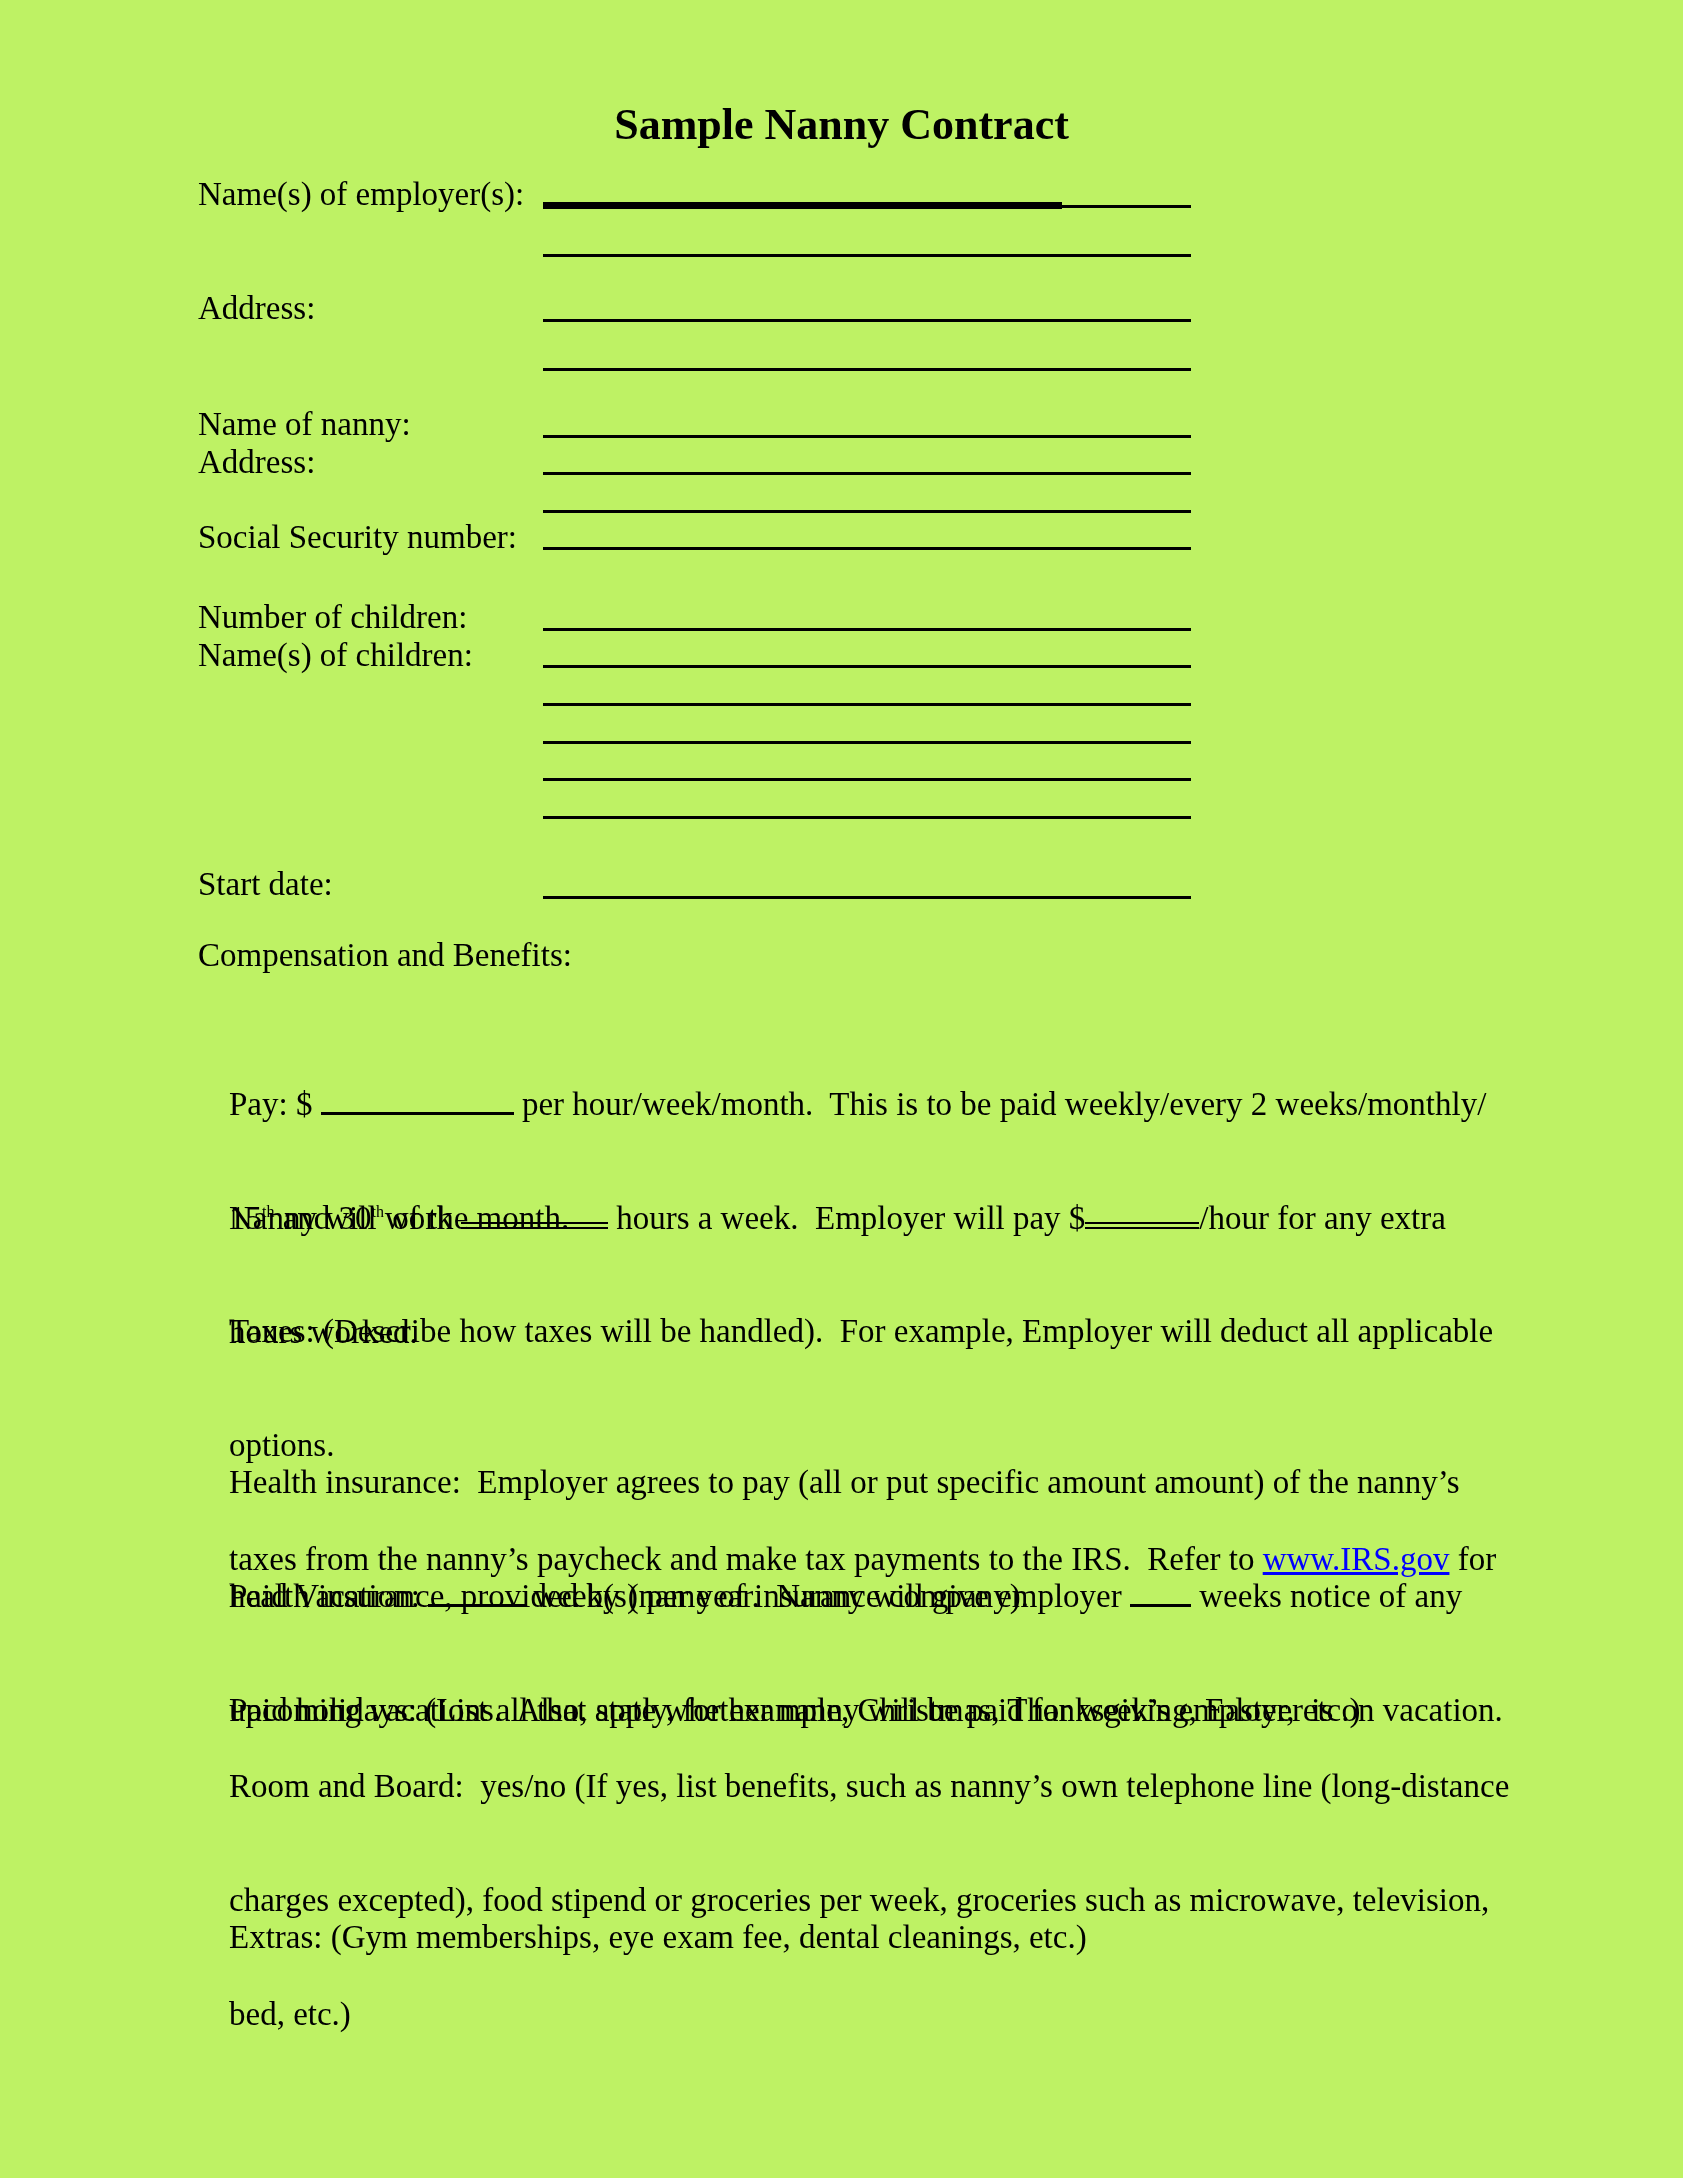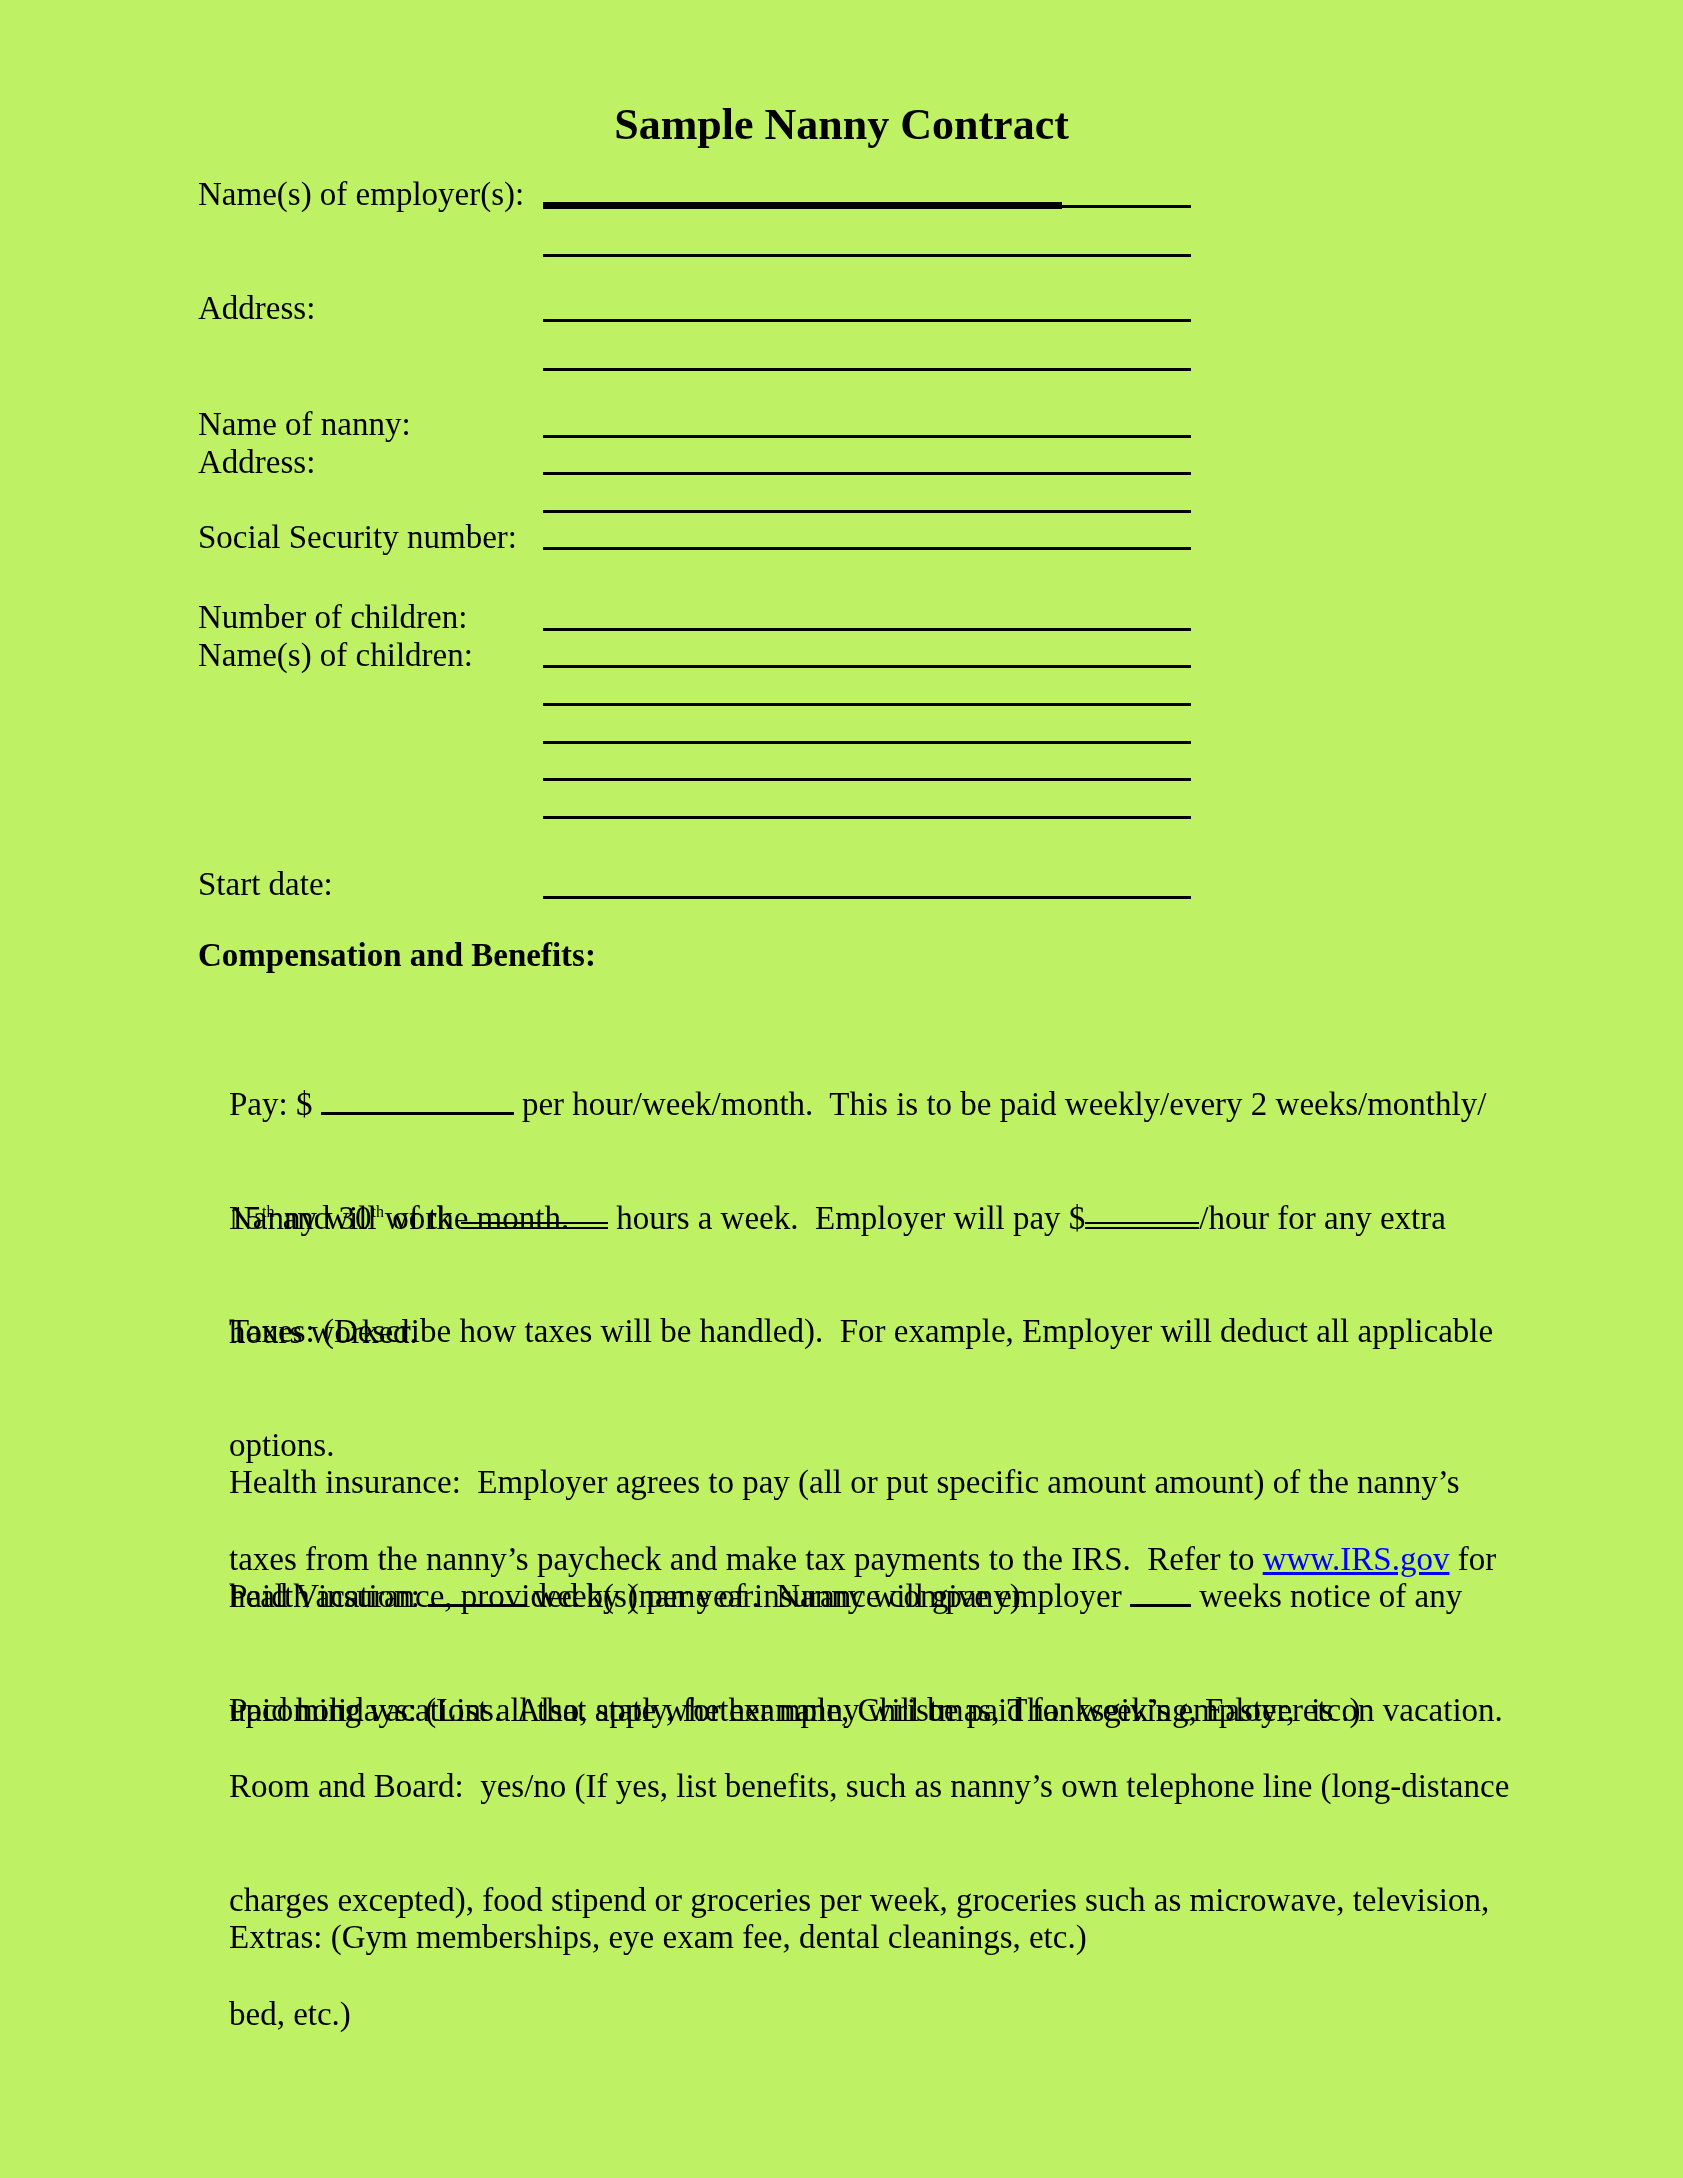--- a/index.html
+++ b/index.html
@@ -12,21 +12,21 @@
   .abs { position:absolute; }
   .title {
     left:0; top:99px; width:100%; text-align:center;
     font-weight:bold; font-size:44px; white-space:pre;
   }
   .label { left:198px; white-space:pre; }
   .fline { left:543px; width:648px; height:0; border-top:3px solid #000; }
   .fline-split { left:543px; width:648px; display:flex; align-items:flex-start; }
   .seg-thick { width:520px; height:0; border-top:7px solid #000; }
   .seg-thin  { width:129px; height:0; border-top:3px solid #000; margin-top:3px; }
-  .heading { left:198px; font-weight:bold; white-space:pre; }
+  .heading { left:198px; font-weight:normal; white-space:pre; }
   .para { left:198px; line-height:38px; white-space:pre;margin-left:31px; }
   .pline { height:38px; }
   .blank {
     display:inline-block; height:26px; vertical-align:baseline;
     border-bottom:3px solid #000;
   }
   .blank.dbl { border-bottom:7px double #000; }
   .w195{width:193px} .w148{width:147px} .w115{width:114px} .w98{width:97px} .w62{width:61px}
   sup { font-size:16px; vertical-align:super; line-height:0; }
   a.link { color:#0000ff; text-decoration:underline; cursor:pointer; }

